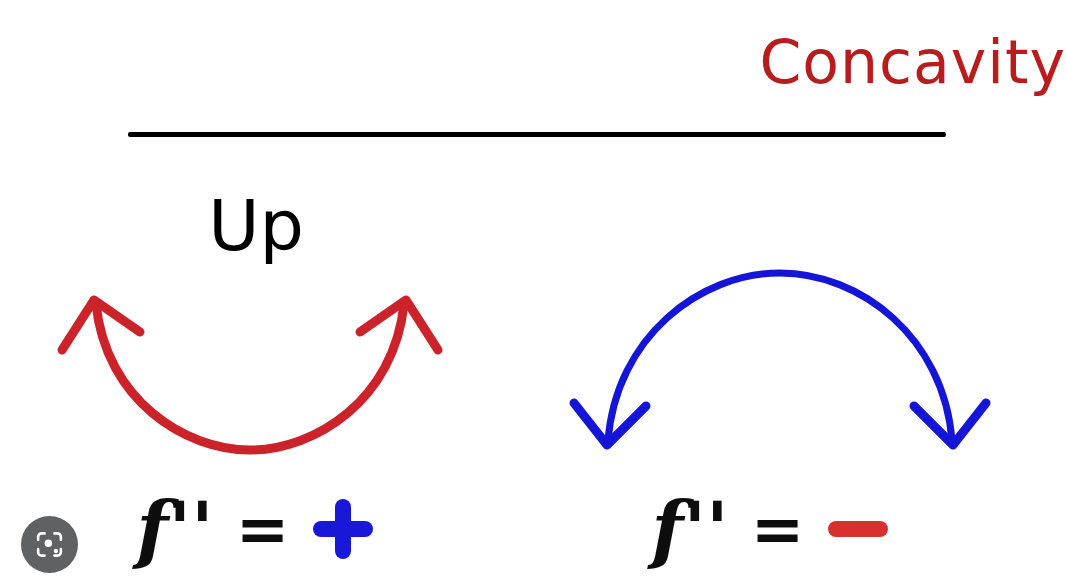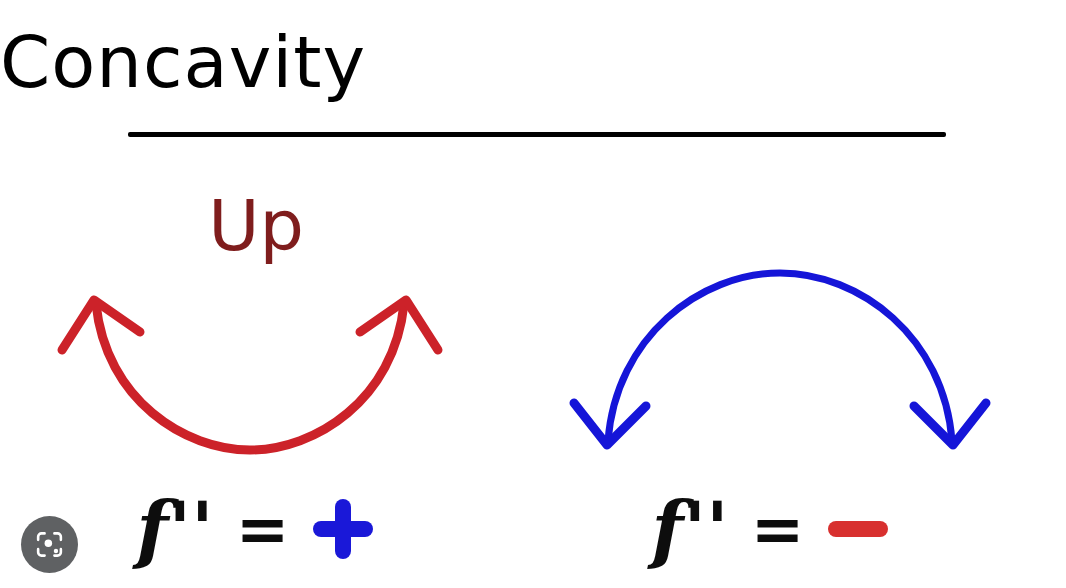--- a/index.html
+++ b/index.html
@@ -22,27 +22,27 @@
     border-radius: 14px;
     overflow: hidden;
   }
 
   
   .title {
     position: absolute;
     left: 0;
     top: 2px;
     width: 1066px;
-    text-align: left;
+    text-align: right;
     font-family: "DejaVu Sans", sans-serif;
-    font-size: 72px;
+    font-size: 60px;
     line-height: 120px;
     font-weight: 400;
     letter-spacing: 1px;
-    color: #000000;
+    color: #b91c1c;
     white-space: nowrap;
   }
 
   
   .divider {
     position: absolute;
     left: 128px;
     top: 132px;
     width: 818px;
     height: 5px;
@@ -50,21 +50,21 @@
     border-radius: 2px;
   }
 
   
   .col-label {
     position: absolute;
     font-family: "DejaVu Sans", sans-serif;
     font-size: 70px;
     line-height: 80px;
     font-weight: 400;
-    color: #7f1d1d;
+    color: #000000;
     white-space: nowrap;
   }
   .col-label.up   { left: 0;    top: 186px; width: 512px; text-align: center; }
   .col-label.down { left: 556px; top: 180px; width: 430px; text-align: center; }
 
   
   .arc {
     position: absolute;
   }
   .arc.up   { left: 40px;  top: 270px; width: 420px; height: 200px; }

